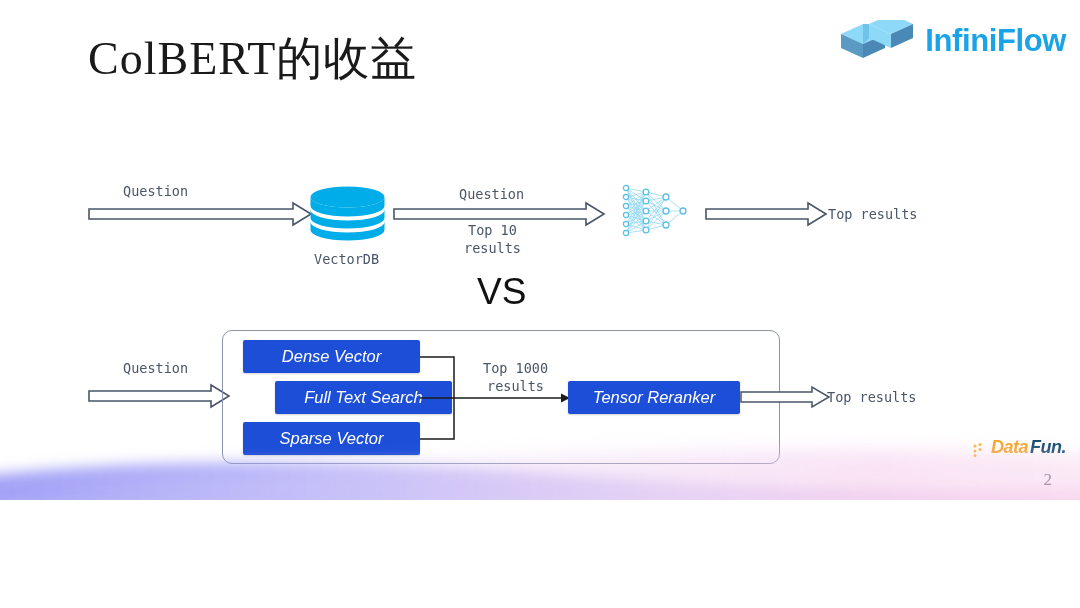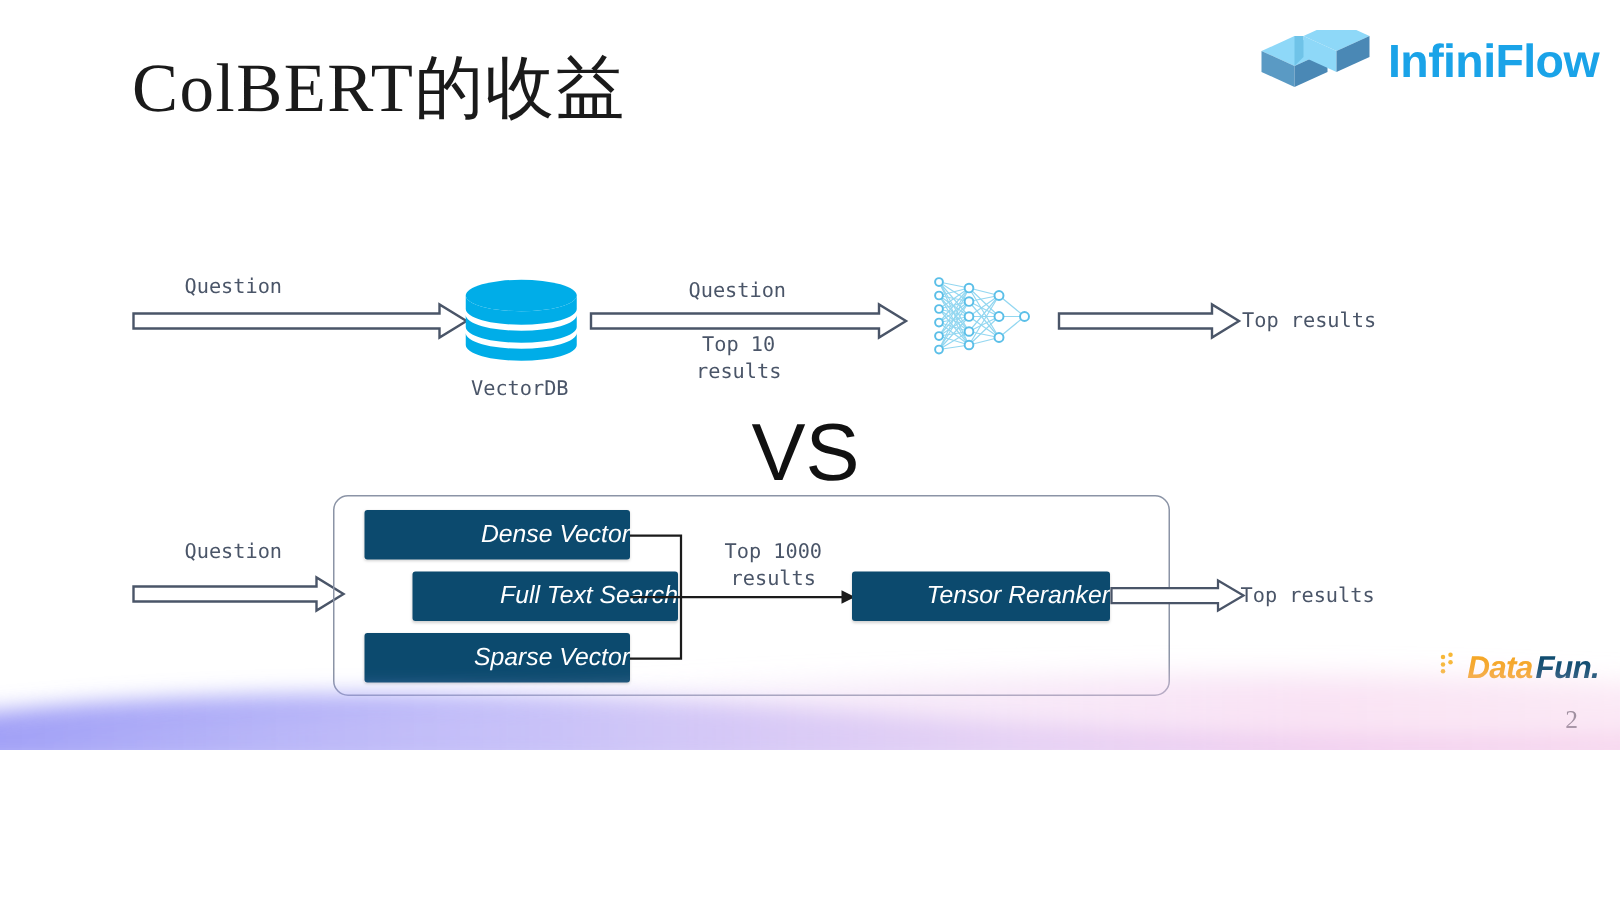--- a/index.html
+++ b/index.html
@@ -65,44 +65,43 @@
   .db svg { display:block; }
 
   
   .nn { position: absolute; }
   .nn svg { display:block; }
 
   
   .vs {
     position: absolute;
     font-family: "Liberation Sans", sans-serif;
-    font-size: 54px;
+    font-size: 37px;
     color: #111111;
     letter-spacing: 0px;
-    margin-left: 24px;
   }
 
   
   .container-box {
     position: absolute;
     border: 1.4px solid #8b94a6;
     border-radius: 10px;
     background: transparent;
   }
   .darkbox {
     position: absolute;
-    background: #0c4a6e;
+    background: #1d4ed8;
     border-radius: 2px;
     color: #ffffff;
     font-family: "Liberation Sans", sans-serif;
     font-style: italic;
     font-size: 16.5px;
     display: flex;
     align-items: center;
-    justify-content: flex-end;
+    justify-content: center;
     box-shadow: 0 1px 2px rgba(0,0,0,0.18);
   }
   .connector { position: absolute; }
   .connector svg { display:block; overflow: visible; }
 
   
   .wave {
     position: absolute;
     left: 0;
     bottom: 0;
@@ -111,26 +110,26 @@
     overflow: hidden;
     pointer-events: none;
   }
 
   
   .datafun {
     position: absolute;
     right: 14px;
     bottom: 42px;
     display: flex;
-    align-items: flex-start;
+    align-items: flex-end;
     gap: 2px;
     font-family: "Liberation Sans", sans-serif;
     font-weight: bold;
     font-style: italic;
-    font-size: 21px;
+    font-size: 18px;
     letter-spacing: -0.5px;
   }
   .df-dots { width: 16px; height: 16px; margin-right: 1px; }
   .df-data { color: #f5a623; }
   .df-fun  { color: #0c4a6e; }
 
   .pagenum {
     position: absolute;
     right: 28px;
     bottom: 10px;

